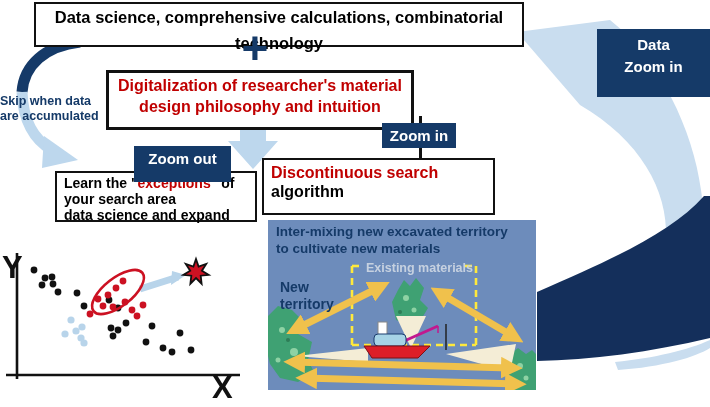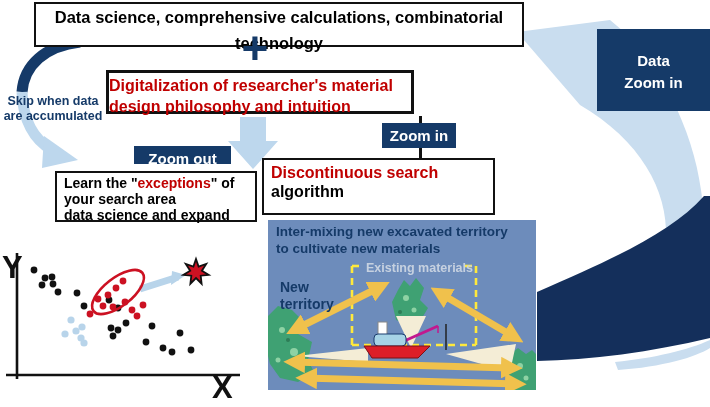--- a/index.html
+++ b/index.html
@@ -7,33 +7,33 @@
        font-family:"Liberation Sans","DejaVu Sans",sans-serif;}
   .abs{position:absolute;}
   .box{background:#fff;border:2px solid var(--box-border);box-sizing:border-box;z-index:3;}
   .badge{background:var(--navy);color:#fff;font-weight:bold;text-align:center;z-index:4;}
   .navytext{color:var(--navy);font-weight:bold;}
   .redtext{color:var(--red-text);}
   #top-box{left:34px;top:2px;width:490px;height:45px;font-size:16.5px;font-weight:bold;
            text-align:center;line-height:26px;}
   #plus-sign{left:233px;top:26px;width:44px;height:44px;font-size:46px;font-weight:bold;
              color:var(--navy);text-align:center;line-height:44px;z-index:3;}
-  #digi-box{left:106px;top:70px;width:308px;height:44px;border-width:3px;text-align:left;
+  #digi-box{left:106px;top:70px;width:308px;height:60px;border-width:3px;text-align:center;
             font-size:16px;font-weight:bold;line-height:1.32;padding-top:2px;color:var(--red-text);}
-  #skip-label{left:0;top:94px;width:106px;text-align:center;font-size:12.5px;line-height:1.18;z-index:3;}
+  #skip-label{left:0;top:94px;width:106px;font-size:12.5px;line-height:1.18;z-index:3;}
   #conn-line{left:419px;top:116px;width:3px;height:42px;background:#111;z-index:2;}
   #zoom-in-badge{left:382px;top:123px;width:74px;height:25px;font-size:15px;line-height:25px;}
-  #zoom-out-badge{left:134px;top:146px;width:97px;height:18px;font-size:15px;line-height:25px;}
+  #zoom-out-badge{left:134px;top:146px;width:97px;height:36px;font-size:15px;line-height:25px;}
   #learn-box{left:55px;top:171px;width:202px;height:51px;font-size:14px;font-weight:bold;
              line-height:1.15;padding:2px 2px 0 7px;}
   #disc-box{left:262px;top:158px;width:233px;height:57px;font-size:16px;font-weight:bold;
             line-height:1.2;padding:3px 2px 4px 7px;}
   #discovering-caption{left:4px;top:221px;width:255px;font-size:14.5px;line-height:1.12;z-index:3;}
-  #accum-badge{left:597px;top:29px;width:113px;height:82px;font-size:15px;line-height:1.45;
-               padding-top:21px;box-sizing:border-box;}
+  #accum-badge{left:597px;top:29px;width:113px;height:68px;font-size:15px;line-height:1.45;
+               padding-top:5px;box-sizing:border-box;}
   #island-panel{left:268px;top:220px;width:268px;height:170px;z-index:2;}
   #scatter{left:0;top:245px;z-index:2;}
   #swoosh{left:0;top:0;z-index:0;pointer-events:none;}
   #skip-arrow{left:0;top:33px;z-index:1;}
   #center-arrow{left:228px;top:117px;z-index:2;}
   svg text{font-family:"Liberation Sans","DejaVu Sans",sans-serif;}
 </style>
 </head>
 <body>
 

